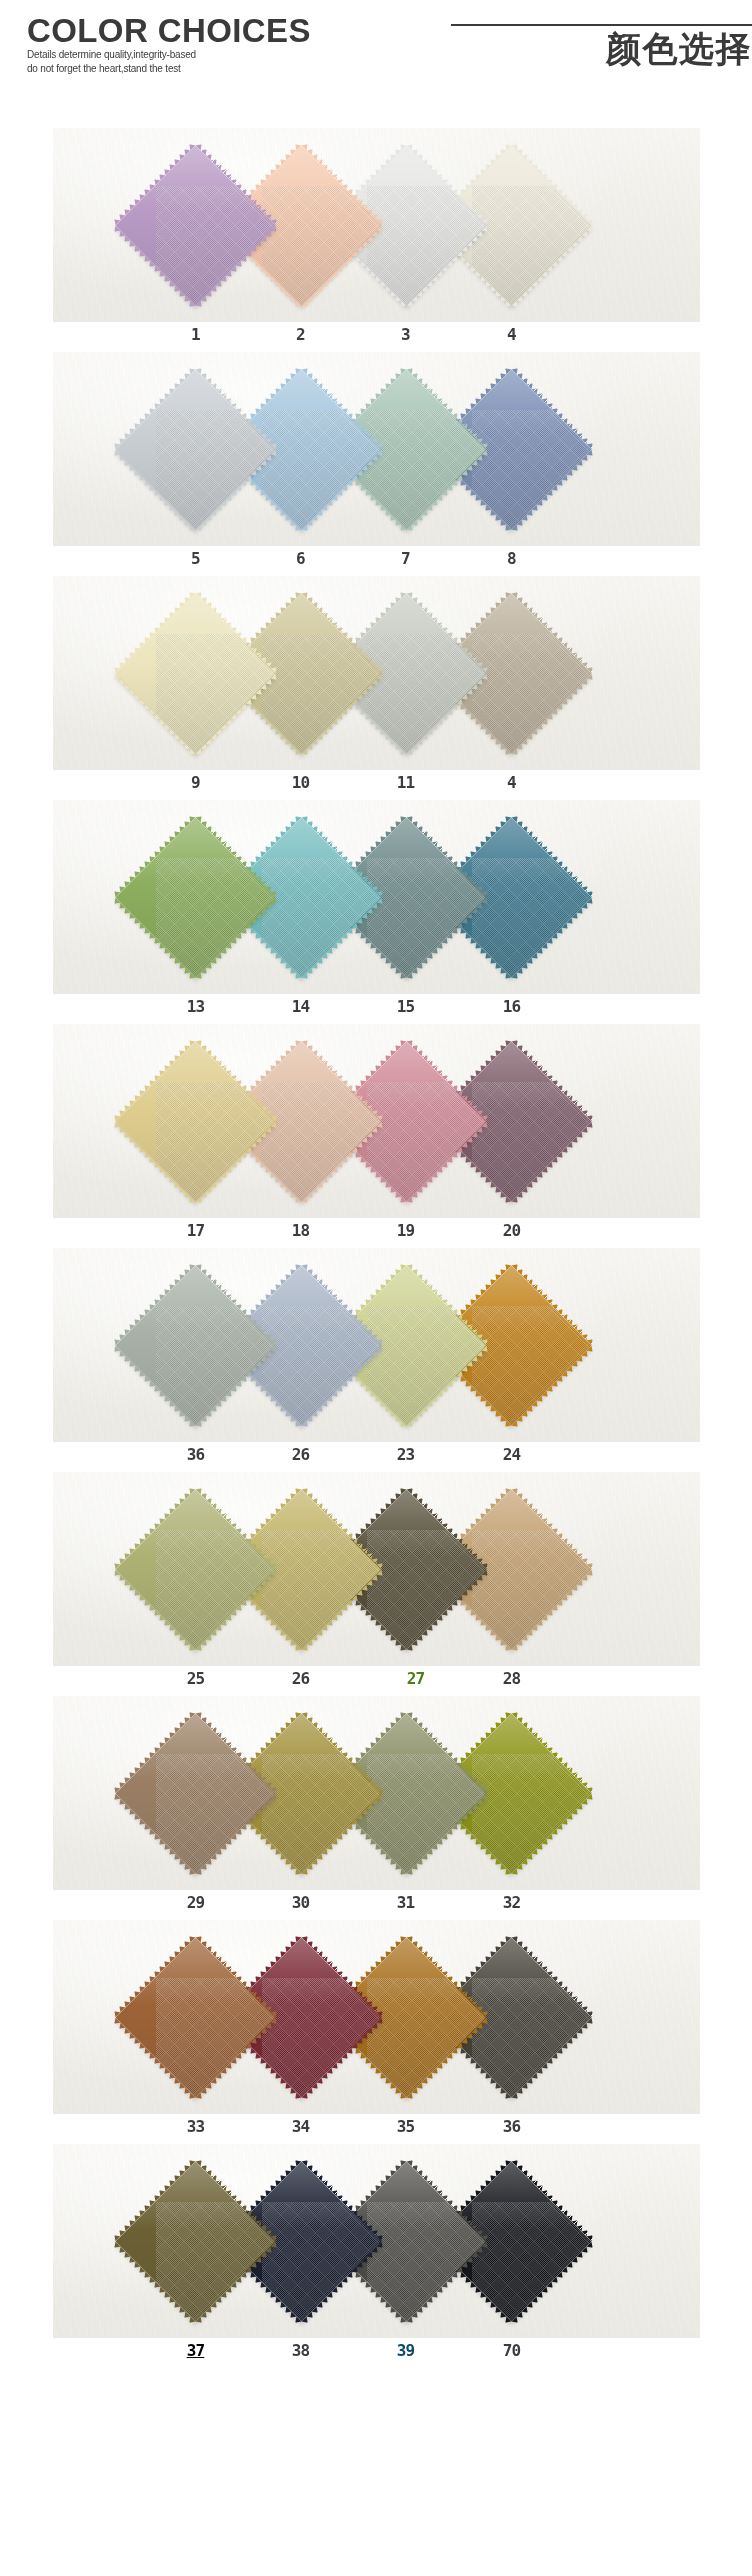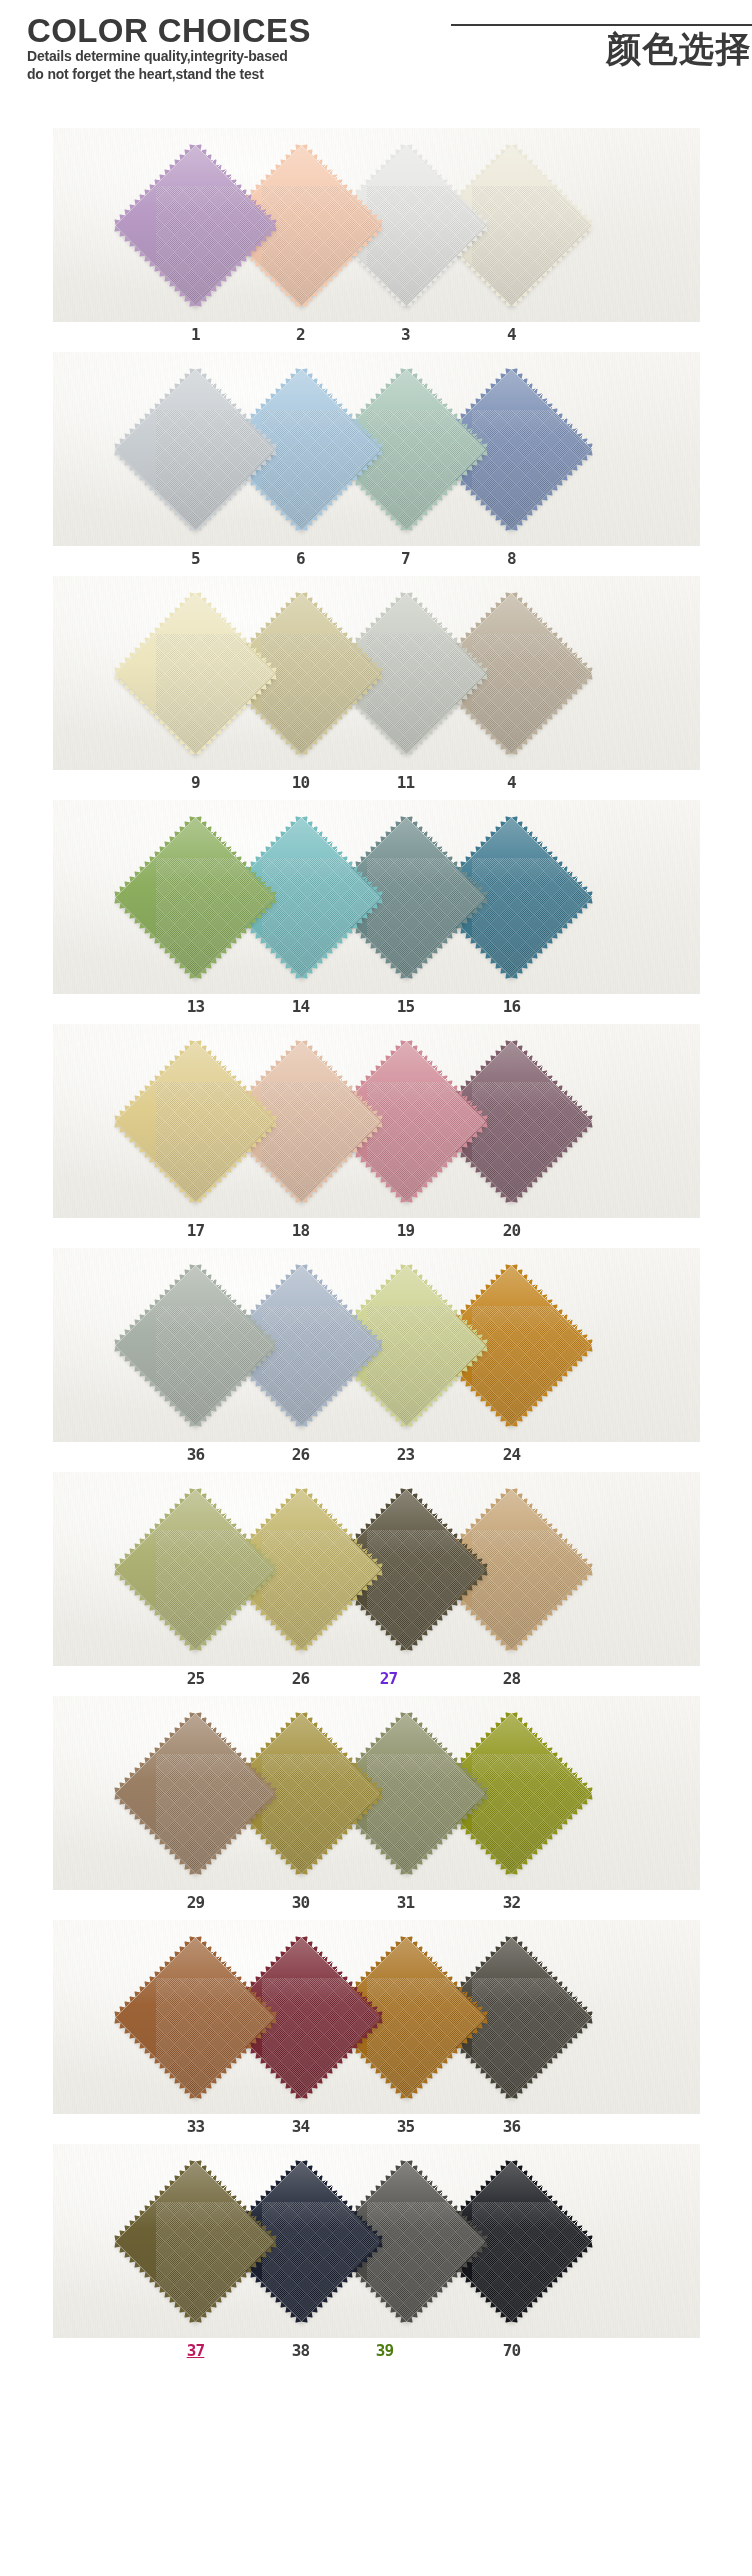--- a/index.html
+++ b/index.html
@@ -32,22 +32,22 @@
   .hd-title{
     font-size:33px;
     font-weight:700;
     letter-spacing:0.4px;
     color:#3a3a3a;
     line-height:1.02;
     white-space:nowrap;
   }
   .hd-sub{
     margin-top:2.3px;
-    font-size:14px;
-    font-weight:700;
+    font-size:10px;
+    font-weight:400;
     color:#3d3d3d;
     line-height:1.12;
     letter-spacing:-0.2px;
     white-space:nowrap;
   }
   .hd-rule{
     position:absolute;
     left:451px;
     top:24px;
     width:301px;
@@ -462,21 +462,21 @@
             <div class="pink b" style="background: rgb(196, 162, 115);"></div>
             <div class="pink l" style="background: rgb(196, 162, 115);"></div>
             <div class="pink r" style="background: rgb(196, 162, 115);"></div>
             <div class="face"></div>
             <div class="sheen"></div>
           </div>
         </div>
         <div class="labels">
           <div class="lbl" style="left: 143px; color: rgb(60, 60, 60);">25</div>
           <div class="lbl" style="left: 248px; color: rgb(60, 60, 60);">26</div>
-          <div class="lbl" style="left: 336px; color: #6d28d9;">27</div>
+          <div class="lbl" style="left: 363px; color: #4d7c0f;">27</div>
           <div class="lbl" style="left: 459px; color: rgb(60, 60, 60);">28</div>
         </div>
       </div>
       <div class="row">
         <div class="photo" style="background: rgb(242, 241, 236);">
           <div class="sw" style="left: 86px; background: rgb(154, 127, 100); z-index: 10;">
             <div class="pink t" style="background: rgb(154, 127, 100);"></div>
             <div class="pink b" style="background: rgb(154, 127, 100);"></div>
             <div class="pink l" style="background: rgb(154, 127, 100);"></div>
             <div class="pink r" style="background: rgb(154, 127, 100);"></div>
@@ -586,22 +586,22 @@
           <div class="sw" style="left: 402px; background: rgb(21, 23, 28); z-index: 7;">
             <div class="pink t" style="background: rgb(21, 23, 28);"></div>
             <div class="pink b" style="background: rgb(21, 23, 28);"></div>
             <div class="pink l" style="background: rgb(21, 23, 28);"></div>
             <div class="pink r" style="background: rgb(21, 23, 28);"></div>
             <div class="face"></div>
             <div class="sheen"></div>
           </div>
         </div>
         <div class="labels">
-          <div class="lbl" style="left: 143px; color: #be185d; text-decoration: underline;">37</div>
+          <div class="lbl" style="left: 143px; color: #000000; text-decoration: underline;">37</div>
           <div class="lbl" style="left: 248px; color: rgb(60, 60, 60);">38</div>
-          <div class="lbl" style="left: 332px; color: #4d7c0f; text-align: center;">39</div>
+          <div class="lbl" style="left: 353px; color: #0c4a6e; text-align: center;">39</div>
           <div class="lbl" style="left: 459px; color: rgb(60, 60, 60);">70</div>
         </div>
       </div>
     </div>
 
 </div>
 
 
 </body></html>

